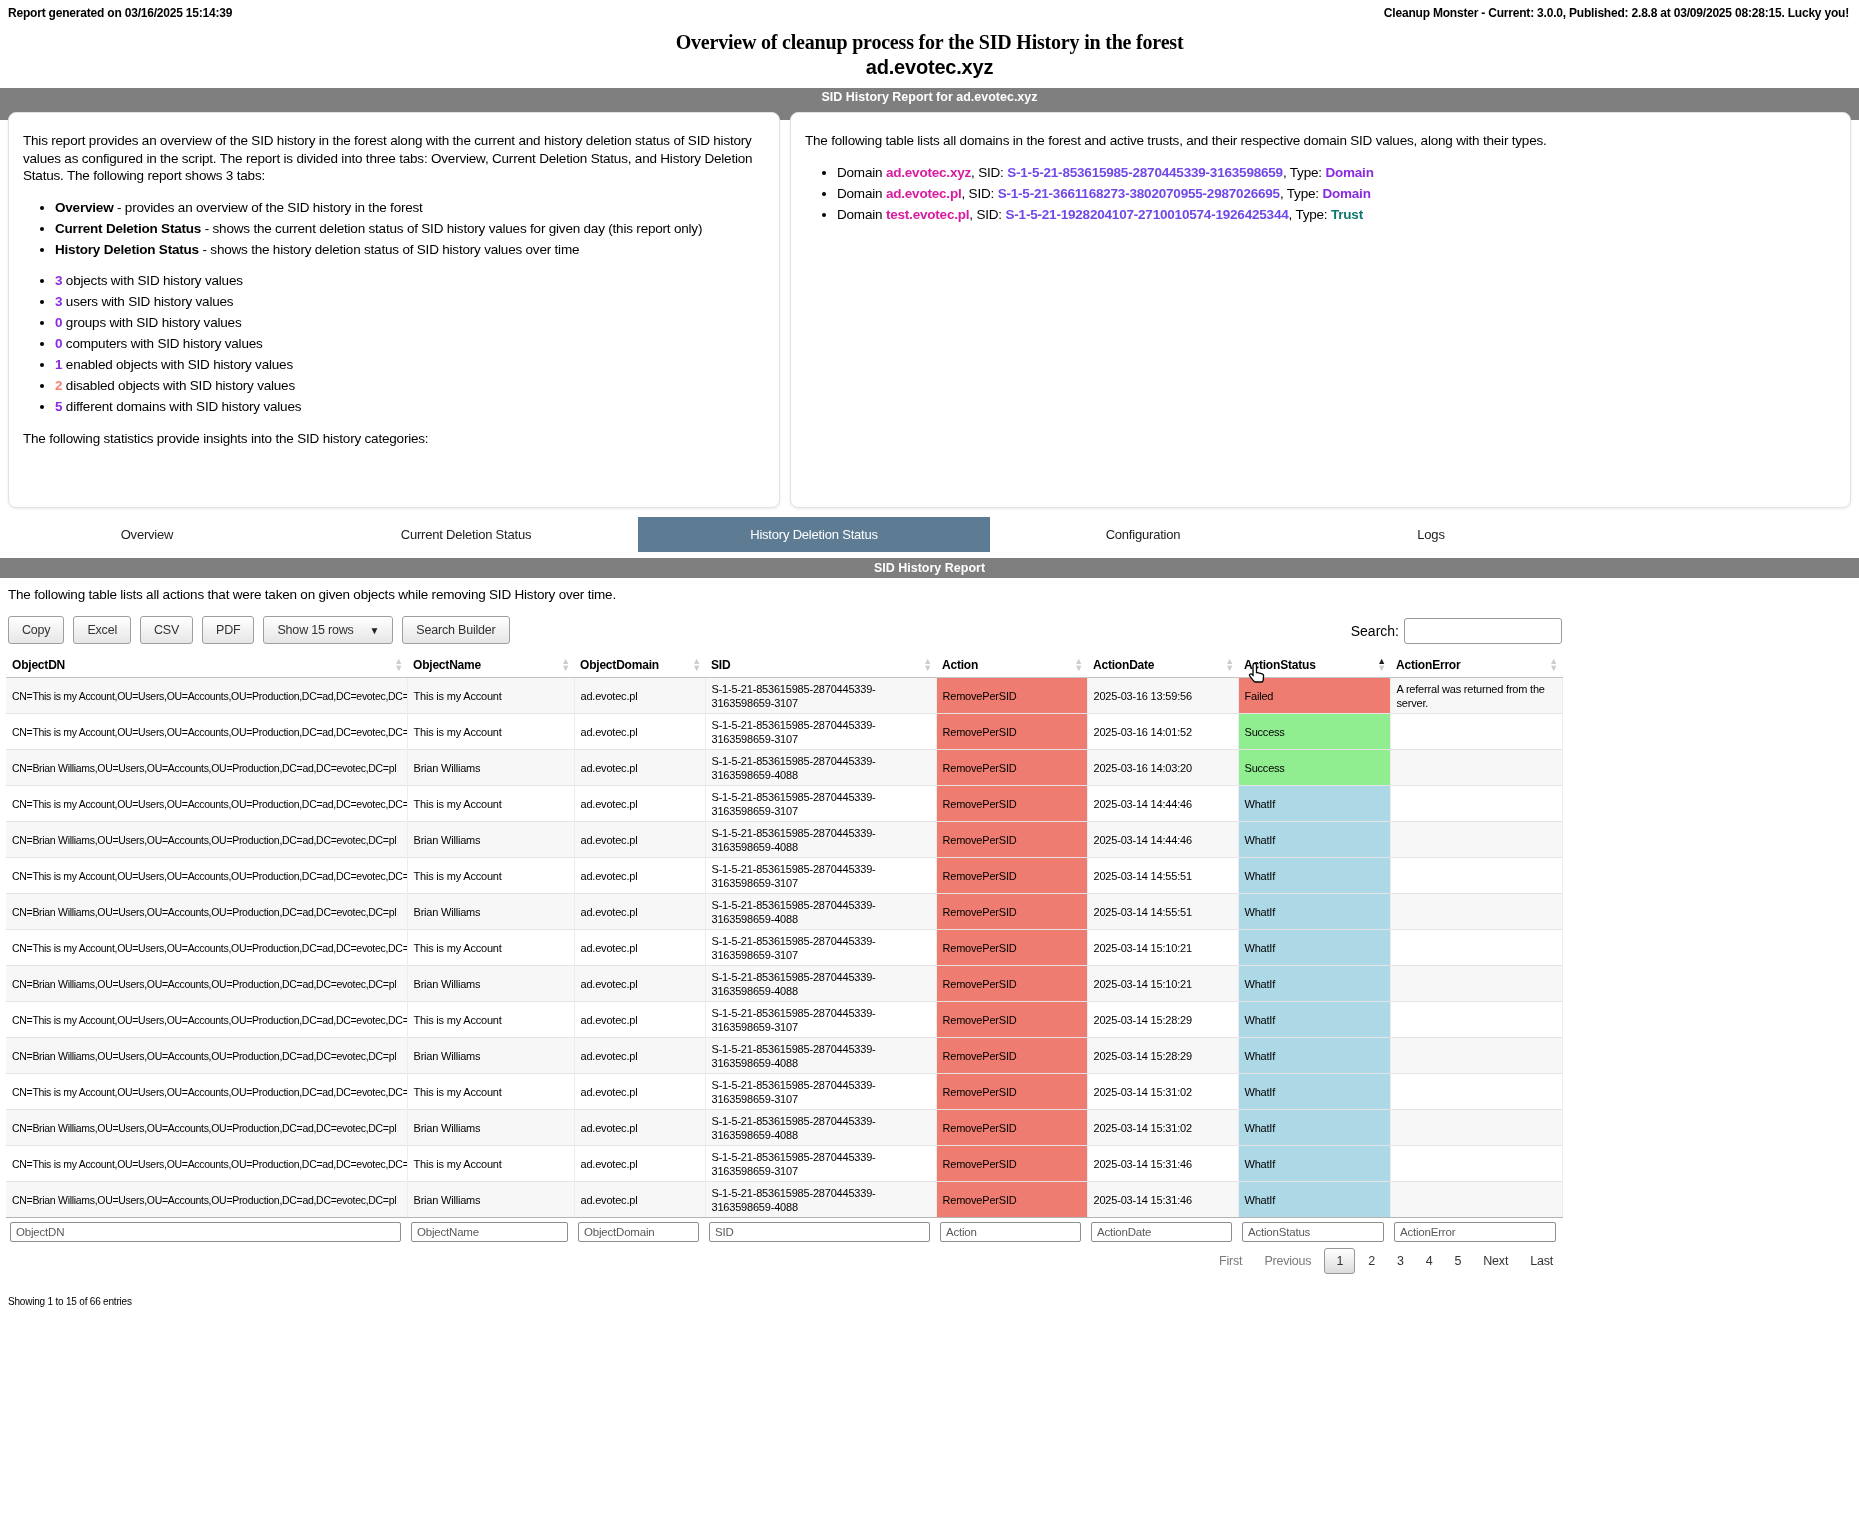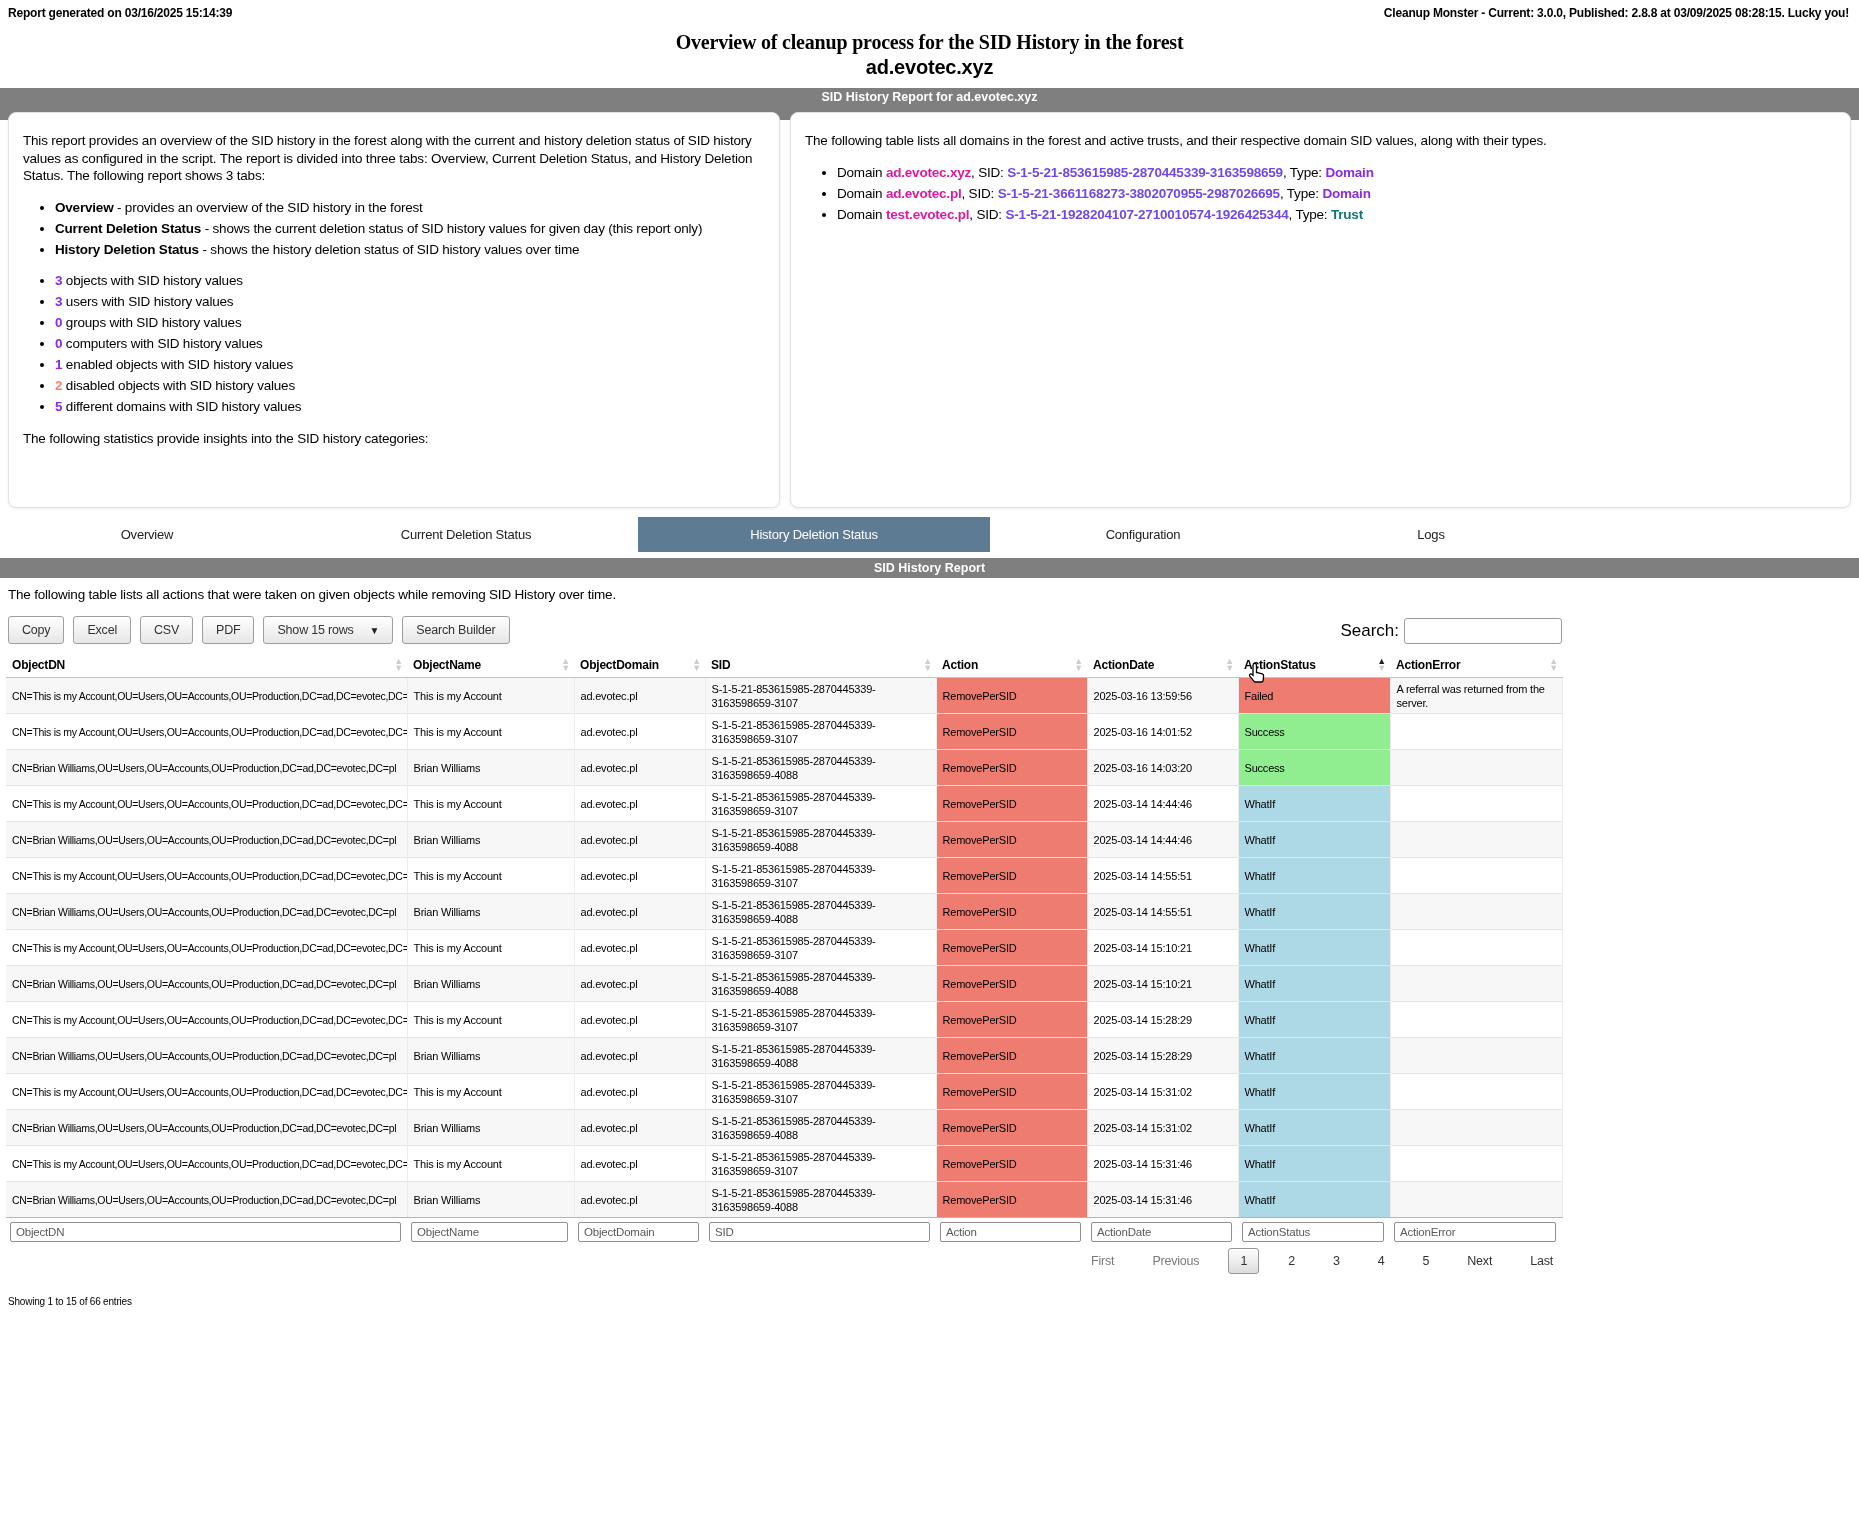--- a/index.html
+++ b/index.html
@@ -38,21 +38,21 @@
   
   #desc{top:587px;left:8px;font-size:13.5px;letter-spacing:-0.2px;}
   
   #toolbar{top:616px;left:8px;display:flex;gap:9px;}
   .dt-btn{height:28px;line-height:26px;padding:0 13px;font-size:12.5px;color:#333;
           background:linear-gradient(to bottom,#ffffff 0%,#e6e6e6 100%);
           border:1px solid #9f9f9f;border-radius:3px;cursor:pointer;letter-spacing:-0.2px;
           font-family:"Liberation Sans",sans-serif;}
   .dd-arrow{display:inline-block;margin-left:16px;font-size:10px;color:#222;}
   #search-wrap{top:618px;right:297px;display:flex;align-items:center;}
-  #search-label{font-size:17px;margin-right:5px;}
+  #search-label{font-size:14px;margin-right:5px;}
   #search-input{width:152px;height:22px;border:1px solid #9a9a9a;border-radius:3px;}
   
   #dtable{left:6px;top:652px;width:1556px;border-collapse:collapse;table-layout:fixed;}
   #dtable thead th{height:25px;font-size:12px;font-weight:bold;text-align:left;
                    padding:0 18px 0 6px;position:relative;border-bottom:1px solid #c3c3c3;
                    cursor:pointer;letter-spacing:-0.2px;white-space:nowrap;overflow:hidden;}
   .sorter{position:absolute;right:4px;top:50%;transform:translateY(-50%);
           display:flex;flex-direction:column;font-size:9px;line-height:7.5px;color:#cdcdcd;}
   .sorter .on{color:#1d1d1d;}
   #dtable tbody tr{height:36px;}
@@ -62,21 +62,21 @@
                    letter-spacing:-0.2px;overflow:hidden;}
   #dtable tbody td:first-child{font-size:10.5px;letter-spacing:-0.3px;white-space:nowrap;}
   #dtable tbody tr:last-child td{border-bottom:1px solid #b5b5b5;}
   
   .flt{position:absolute;top:1222px;height:18px;border:1px solid #8f8f8f;border-radius:2px;
        font-size:11.5px;padding:0 5px;color:#333;font-family:"Liberation Sans",sans-serif;
        letter-spacing:-0.2px;}
   .flt::placeholder{color:#5a5a5a;opacity:1;}
   
   #info{top:1256px;left:8px;font-size:10px;letter-spacing:-0.2px;margin-top:40px;}
-  #paging{top:1248px;right:297px;display:flex;align-items:center;gap:20px;justify-content:flex-end;}
+  #paging{top:1248px;right:297px;display:flex;align-items:center;gap:4px;justify-content:flex-end;}
   .pg{font-size:12.5px;padding:5px 9px;color:#333;cursor:pointer;letter-spacing:-0.2px;}
   .pg.disabled{color:#7a7a7a;}
   .pg.current{background:linear-gradient(to bottom,#ffffff 0%,#dcdcdc 100%);
               border:1px solid #979797;border-radius:3px;padding:5px 11px;}
   
   #hand{left:1246px;top:661px;z-index:9;}
 </style>
 </head>
 <body>
 

